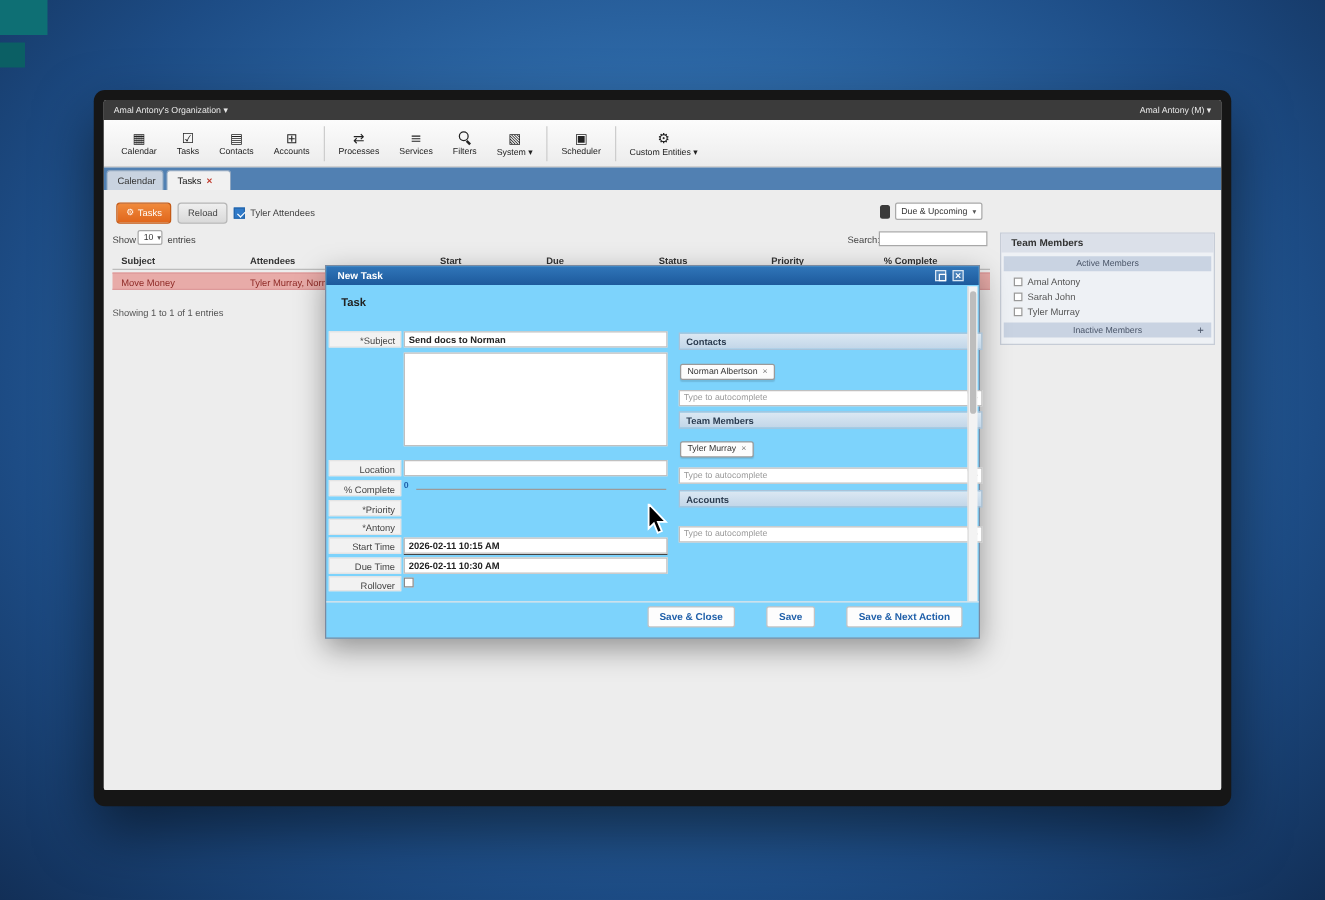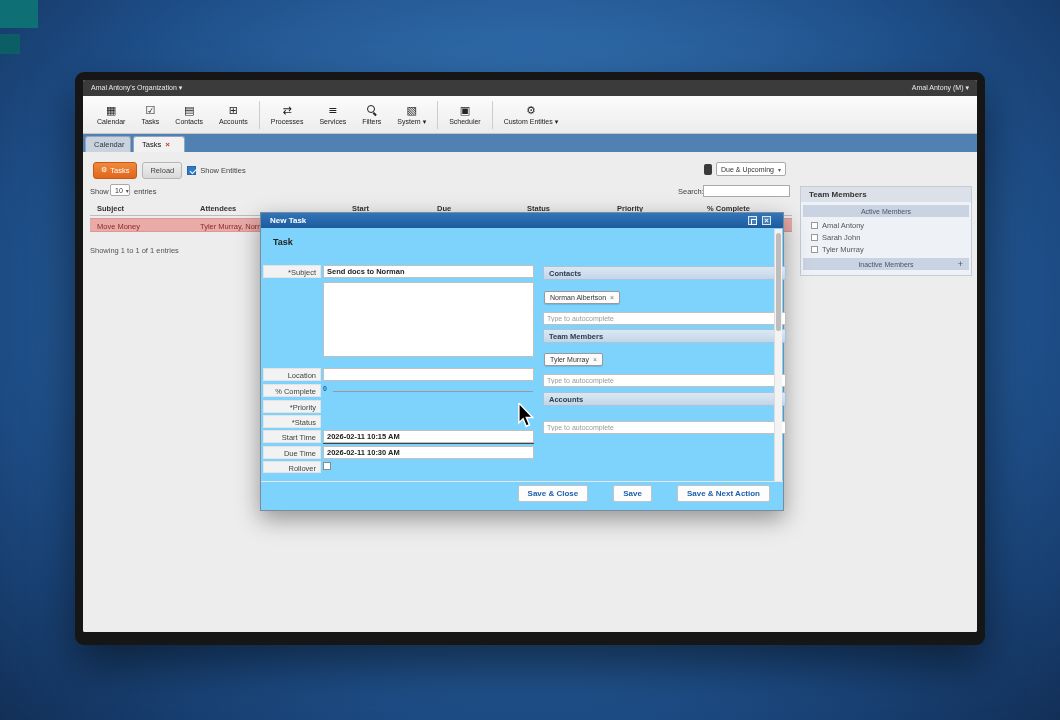--- a/index.html
+++ b/index.html
@@ -212,21 +212,21 @@
     <div class="abs" style="left:10px;top:82px;display:flex;gap:5px;align-items:center;">
       <button class="btn-orange">
         <span class="tb-ico" style="font-size:7px;line-height:7px;height:auto;color:#fff;">⚙</span>
         <span>Tasks</span>
       </button>
       <button class="btn-gray">
         <span>Reload</span>
       </button>
       <span style="display:flex;align-items:center;gap:4px;">
         <span class="cb cb-on"></span>
-        <span class="tinytext">Show Entities</span>
+        <span class="tinytext">Tyler Attendees</span>
       </span>
     </div>
 
     <div class="abs" style="left:621px;top:84px;width:8px;height:11px;background:#3a3a3a;border-radius:2px;"></div>
     <div class="sel" style="left:633px;top:82px;width:70px;height:14px;">
       <span>Due &amp; Upcoming</span>
       <span class="arr">▾</span>
     </div>
 
     <span class="abs tinytext" style="left:7px;top:107px;">Show</span>
@@ -299,21 +299,21 @@
       <div class="mlabel" style="top:171px;height:13px;">% Complete</div>
       <span class="slider-val">0</span>
       <div class="slider-track"></div>
 
       <div class="mlabel" style="top:187px;height:13px;">*Priority</div>
       <div class="msel msel-focus" style="top:187px;">
         <span>Low</span>
         <span class="arr">▾</span>
       </div>
 
-      <div class="mlabel" style="top:202px;height:13px;">*Status</div>
+      <div class="mlabel" style="top:202px;height:13px;">*Antony</div>
       <div class="msel" style="top:202px;padding-left:44px;">
         <span>Not Started</span>
         <span class="arr">▾</span>
       </div>
 
       <div class="mlabel" style="top:217px;height:13px;">Start Time</div>
       <input class="minput" style="top: 217px;" value="2026-02-11 10:15 AM">
 
       <div class="mlabel" style="top:233px;height:13px;">Due Time</div>
       <input class="minput" style="top: 233px;" value="2026-02-11 10:30 AM">

